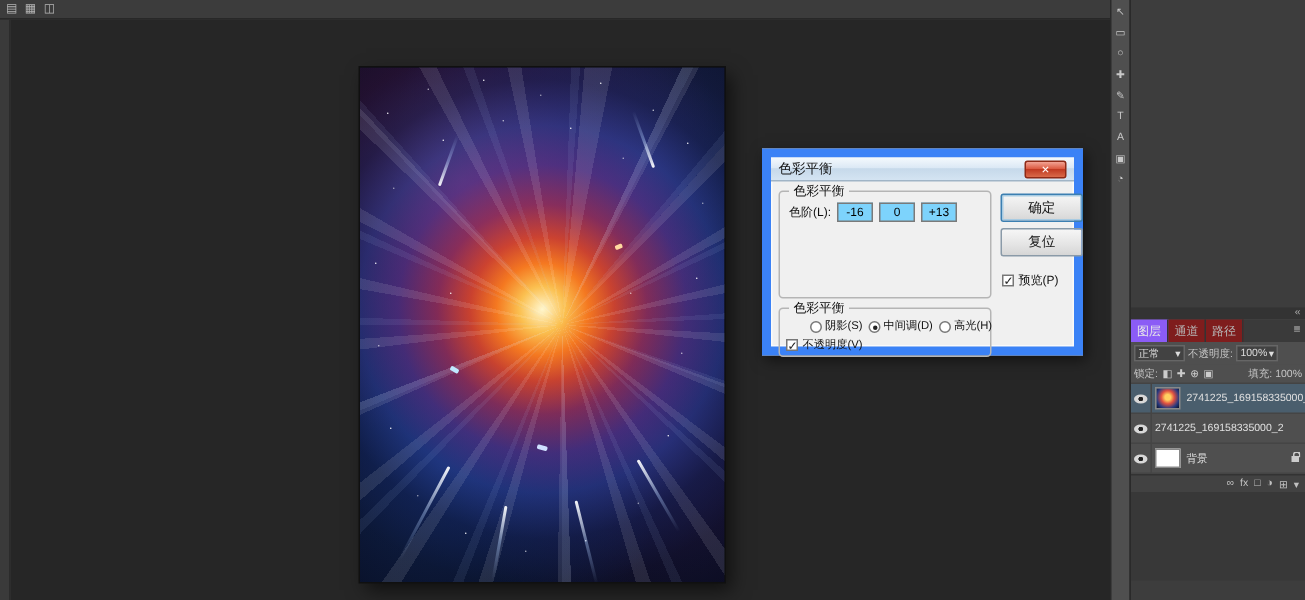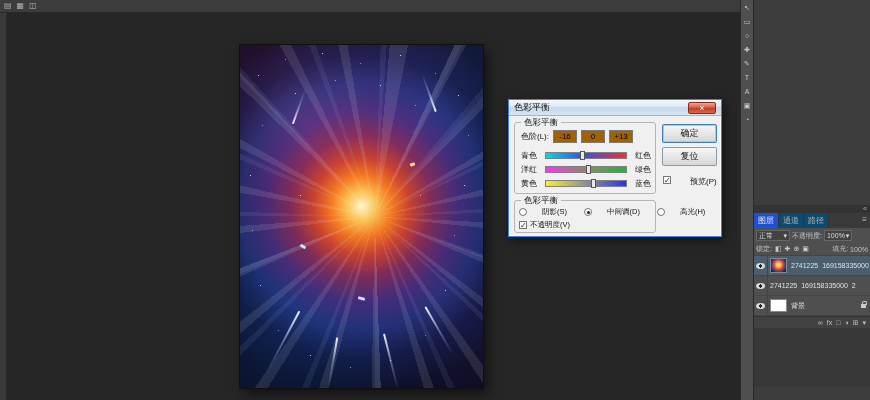--- a/index.html
+++ b/index.html
@@ -27,64 +27,64 @@
     160px 10px #fff,195px 28px rgba(255,255,255,.8),218px 50px #fff,228px 90px rgba(255,255,255,.6),
     224px 140px #fff,214px 190px rgba(255,255,255,.7),205px 245px #fff,185px 290px rgba(255,255,255,.6),
     150px 315px #fff,110px 322px rgba(255,255,255,.7),70px 310px #fff,38px 285px rgba(255,255,255,.6),
     20px 240px #fff,12px 185px rgba(255,255,255,.7),10px 130px #fff,22px 80px rgba(255,255,255,.6),
     55px 48px #fff,95px 35px rgba(255,255,255,.75),140px 40px #fff,175px 60px rgba(255,255,255,.65),
     60px 150px #fff,180px 150px rgba(255,255,255,.7)}
   .streak{position:absolute;width:2px;background:linear-gradient(to bottom,rgba(255,255,255,.95),rgba(180,210,255,.4),transparent);border-radius:2px}
   .debris{position:absolute;border-radius:1px}
 
   
-  .dialog{position:absolute;left:508px;top:99px;width:214px;height:138px;background:#f0f0f0;border:1px solid #3b82f6;box-shadow:2px 3px 9px rgba(0,0,0,.55),inset 0 0 0 1px rgba(255,255,255,.65);z-index:10;color:#111}
+  .dialog{position:absolute;left:508px;top:99px;width:214px;height:138px;background:#f0f0f0;border:6px solid #3b82f6;box-shadow:2px 3px 9px rgba(0,0,0,.55),inset 0 0 0 1px rgba(255,255,255,.65);z-index:10;color:#111}
   .dlg-title{height:16px;background:linear-gradient(#f4f9fd,#dce9f5 45%,#c6d9ea 50%,#d4e4f2);display:flex;align-items:center;padding:0 5px;border-bottom:1px solid #a0b4c6;font-size:9px}
   .dlg-close{margin-left:auto;width:28px;height:12px;background:linear-gradient(#f2a394,#dc5a41 45%,#c03a22 50%,#d96a4a);border:1px solid #8e2a17;border-radius:2px;color:#fff;font-size:9px;line-height:10px;text-align:center;cursor:pointer}
   .grp{position:absolute;border:1px solid #b5b5b5;border-radius:3px}
   .grp-label{position:absolute;top:-6px;left:6px;background:#f0f0f0;padding:0 3px;font-size:8.5px}
   .g1{left:5px;top:22px;width:142px;height:72px}
   .g2{left:5px;top:100px;width:142px;height:33px}
   .levels-row{position:absolute;left:6px;top:7px;display:flex;align-items:center;gap:4px}
   .lv-label{font-size:8px}
-  .lv-input{width:24px;height:13px;font-size:8px;text-align:center;border:1px solid #7a7a7a;background:#a16207;font-family:inherit;padding:0}
+  .lv-input{width:24px;height:13px;font-size:8px;text-align:center;border:1px solid #7a7a7a;background:#7dd3fc;font-family:inherit;padding:0}
   .sl-row{position:absolute;left:6px;display:flex;align-items:center;width:130px}
   .sl-row .lbl{width:21px;font-size:8px}
   .sl-row .lbr{width:21px;font-size:8px;text-align:right}
   .sl-bar{position:relative;flex:1;height:7px;border:1px solid #808080;margin:0 3px}
   .bar1{background:linear-gradient(90deg,#00d8e8,#2b55f0 45%,#ff2a2a)}
   .bar2{background:linear-gradient(90deg,#ff30ff,#8b8b60 50%,#1db832)}
   .bar3{background:linear-gradient(90deg,#ffee20,#2233ff)}
   .sl-handle{position:absolute;top:-2px;width:5px;height:9px;background:#e8e8e8;border:1px solid #555}
-  .radio-row{position:absolute;left:4px;top:6px;display:flex;align-items:center;gap:15px;white-space:nowrap}
+  .radio-row{position:absolute;left:20px;top:6px;display:flex;align-items:flex-end;gap:2px;white-space:nowrap}
   .radio{width:8px;height:8px;border:1px solid #777;border-radius:50%;background:#fff;position:relative;flex:none}
   .radio.on::after{content:"";position:absolute;left:2px;top:2px;width:3px;height:3px;border-radius:50%;background:#222}
   .r-lbl{font-size:7.5px;margin-right:2px}
   .chk-row{position:absolute;left:4px;top:19px;display:flex;align-items:center;gap:3px}
   .chk{width:8px;height:8px;border:1px solid #777;background:#fff;font-size:8px;line-height:7px;text-align:center;color:#222;flex:none}
   .chk.checked::after{content:"✓"}
   .dlg-btn{position:absolute;left:153px;width:55px;height:19px;background:linear-gradient(#f6f6f6,#e4e4e4 60%,#d6d6d6);border:1px solid #8a9aa8;border-radius:2px;font-size:9px;text-align:center;line-height:17px;cursor:pointer}
   .btn-ok{top:24px;border-color:#3c7fb1;box-shadow:inset 0 0 0 1px #a8cbe2}
   .btn-reset{top:47px}
-  .preview-row{position:absolute;left:154px;top:76px;display:flex;gap:19px;align-items:flex-start}
+  .preview-row{position:absolute;left:154px;top:76px;display:flex;gap:3px;align-items:center}
   .p-lbl{font-size:8px}
 
   
   .right-toolbar{position:absolute;left:740px;top:0;width:13px;height:400px;background:#4f4f4f;border-left:1px solid #2a2a2a;display:flex;flex-direction:column;align-items:center;padding-top:2px;gap:3px}
   .tool{width:11px;height:11px;color:#c8c8c8;font-size:7px;display:flex;align-items:center;justify-content:center;cursor:pointer}
 
   
   .right-panel{position:absolute;left:753px;top:0;width:117px;height:400px;background:#3d3d3d;border-left:1px solid #2a2a2a}
   .rp-header{height:13px;background:#3c3c3c;color:#c0c0c0;font-size:8px;line-height:13px;padding:0 5px;border-bottom:1px solid #333}
   .rp-empty{height:205px}
   .panel-collapse{height:8px;background:#333;color:#aaa;font-size:7px;line-height:8px;padding:0 3px;text-align:right}
   .layers-panel{background:#4f4f4f}
   .lp-tabs{display:flex;height:15px;background:#3a3a3a;align-items:stretch}
-  .lp-tab{font-size:8px;color:#b5b5b5;padding:2px 4px;background:#0c4a6e;border-right:1px solid #333;cursor:pointer}
-  .lp-tab.active{background:#1d4ed8;color:#e8e8e8}
+  .lp-tab{font-size:8px;color:#b5b5b5;padding:2px 4px;background:#7f1d1d;border-right:1px solid #333;cursor:pointer}
+  .lp-tab.active{background:#8b5cf6;color:#e8e8e8}
   .lp-menu{margin-left:auto;color:#bbb;font-size:8px;padding:2px 3px;cursor:pointer}
   .blend-row{display:flex;align-items:center;height:15px;padding:0 2px;gap:2px;background:#4f4f4f}
   .blend-select{display:flex;width:34px;height:11px;background:#424242;border:1px solid #666;font-size:7px;color:#ddd;align-items:center;justify-content:space-between;padding:0 2px;cursor:pointer}
   .small-label{font-size:7px;color:#c5c5c5}
   .opacity-box{display:flex;height:11px;border:1px solid #666;background:#424242;font-size:7px;color:#ddd;align-items:center;padding:0 2px;gap:1px;cursor:pointer}
   .lock-row{display:flex;height:13px;align-items:center;padding:0 2px;gap:3px;background:#4f4f4f;border-bottom:1px solid #444}
   .lock-icon{font-size:7px;color:#ccc;cursor:pointer}
   .lock-row .fill{margin-left:auto;display:flex;gap:2px;align-items:center}
   .layer-row{display:flex;height:20px;align-items:center;border-bottom:1px solid #454545;background:#4f4f4f;cursor:pointer}
   .layer-row.selected{background:#4a5e6d}
@@ -134,41 +134,20 @@
     </div>
 
     <div class="grp g1">
       <span class="grp-label">色彩平衡</span>
       <div class="levels-row">
         <span class="lv-label">色阶(L):</span>
         <input class="lv-input" value="-16" style="">
         <input class="lv-input" value="0" style="">
         <input class="lv-input" value="+13" style="">
       </div>
-      <div class="sl-row" style="top:27px">
-        <span class="lbl">青色</span>
-        <span class="sl-bar bar1">
-            <span class="sl-handle" style="left:42%"></span>
-          </span>
-        <span class="lbr">红色</span>
-      </div>
-      <div class="sl-row" style="top:41px">
-        <span class="lbl">洋红</span>
-        <span class="sl-bar bar2">
-            <span class="sl-handle" style="left:50%"></span>
-          </span>
-        <span class="lbr">绿色</span>
-      </div>
-      <div class="sl-row" style="top:55px">
-        <span class="lbl">黄色</span>
-        <span class="sl-bar bar3">
-            <span class="sl-handle" style="left:56%"></span>
-          </span>
-        <span class="lbr">蓝色</span>
-      </div>
     </div>
 
     <div class="grp g2">
       <span class="grp-label">色彩平衡</span>
       <div class="radio-row">
         <span class="radio"></span>
         <span class="r-lbl">阴影(S)</span>
         <span class="radio on"></span>
         <span class="r-lbl">中间调(D)</span>
         <span class="radio"></span>

